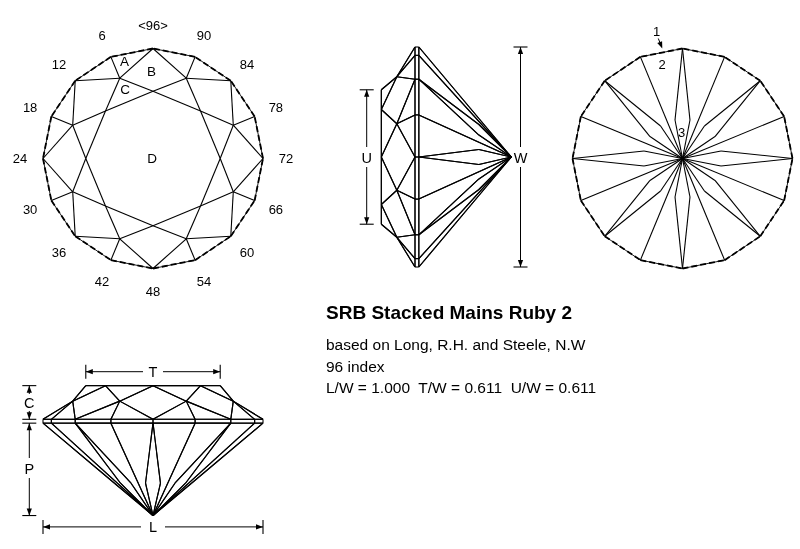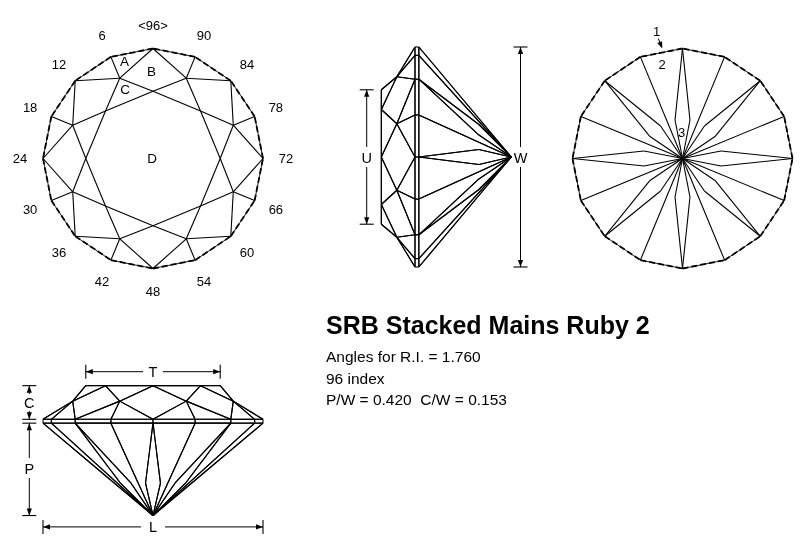--- a/index.html
+++ b/index.html
@@ -1,21 +1,21 @@
 <!DOCTYPE html>
 <html><head>
 <meta charset="utf-8">
 <style>
   html,body{margin:0;padding:0;background:#ffffff;}
   body{width:800px;height:549px;position:relative;overflow:hidden;
        font-family:"Liberation Sans","DejaVu Sans",sans-serif;color:#000;}
   #diagram{position:absolute;left:0;top:0;}
   #diagram text{font-family:"Liberation Sans","DejaVu Sans",sans-serif;fill:#000;}
   .titleblock{position:absolute;left:326px;top:301px;width:470px;}
-  .design-title{font-size:25px;font-weight:bold;line-height:24px;margin:12px 0 9px 0;white-space:pre;}
+  .design-title{font-size:19px;font-weight:bold;line-height:24px;margin:0 0 9px 0;white-space:pre;}
   .stat-line{font-size:15.5px;line-height:21.7px;white-space:pre;}
 </style>
 </head>
 <body>
 
 <svg id="diagram" width="800" height="549" viewBox="0 0 800 549">
   <g id="crown-view">
       <line x1="153.00" y1="48.50" x2="119.74" y2="78.21" stroke="#000000" stroke-width="1.1"></line>
       <line x1="153.00" y1="48.50" x2="186.26" y2="78.21" stroke="#000000" stroke-width="1.1"></line>
       <line x1="119.74" y1="78.21" x2="153.00" y2="91.29" stroke="#000000" stroke-width="1.1"></line>
@@ -515,16 +515,16 @@
       <text x="275.87597782400115" y="209.3968965045569" font-size="13" text-anchor="middle" dominant-baseline="central">66</text>
       <text x="286" y="158.50000000000003" font-size="13" text-anchor="middle" dominant-baseline="central">72</text>
       <text x="275.87597782400115" y="107.60310349544304" font-size="13" text-anchor="middle" dominant-baseline="central">78</text>
       <text x="247.04520189781084" y="64.4547981021892" font-size="13" text-anchor="middle" dominant-baseline="central">84</text>
       <text x="203.89689650455693" y="35.624022175998846" font-size="13" text-anchor="middle" dominant-baseline="central">90</text>
     </g>
 </svg>
 
 <div class="titleblock">
   <div class="design-title">SRB Stacked Mains Ruby 2</div>
-  <div class="stat-line">Angles for R.I. = 1.760</div>
+  <div class="stat-line">based on Long, R.H. and Steele, N.W</div>
   <div class="stat-line">96 index</div>
-  <div class="stat-line">P/W = 0.420  C/W = 0.153</div>
+  <div class="stat-line">L/W = 1.000  T/W = 0.611  U/W = 0.611</div>
 </div>
 
 </body></html>

